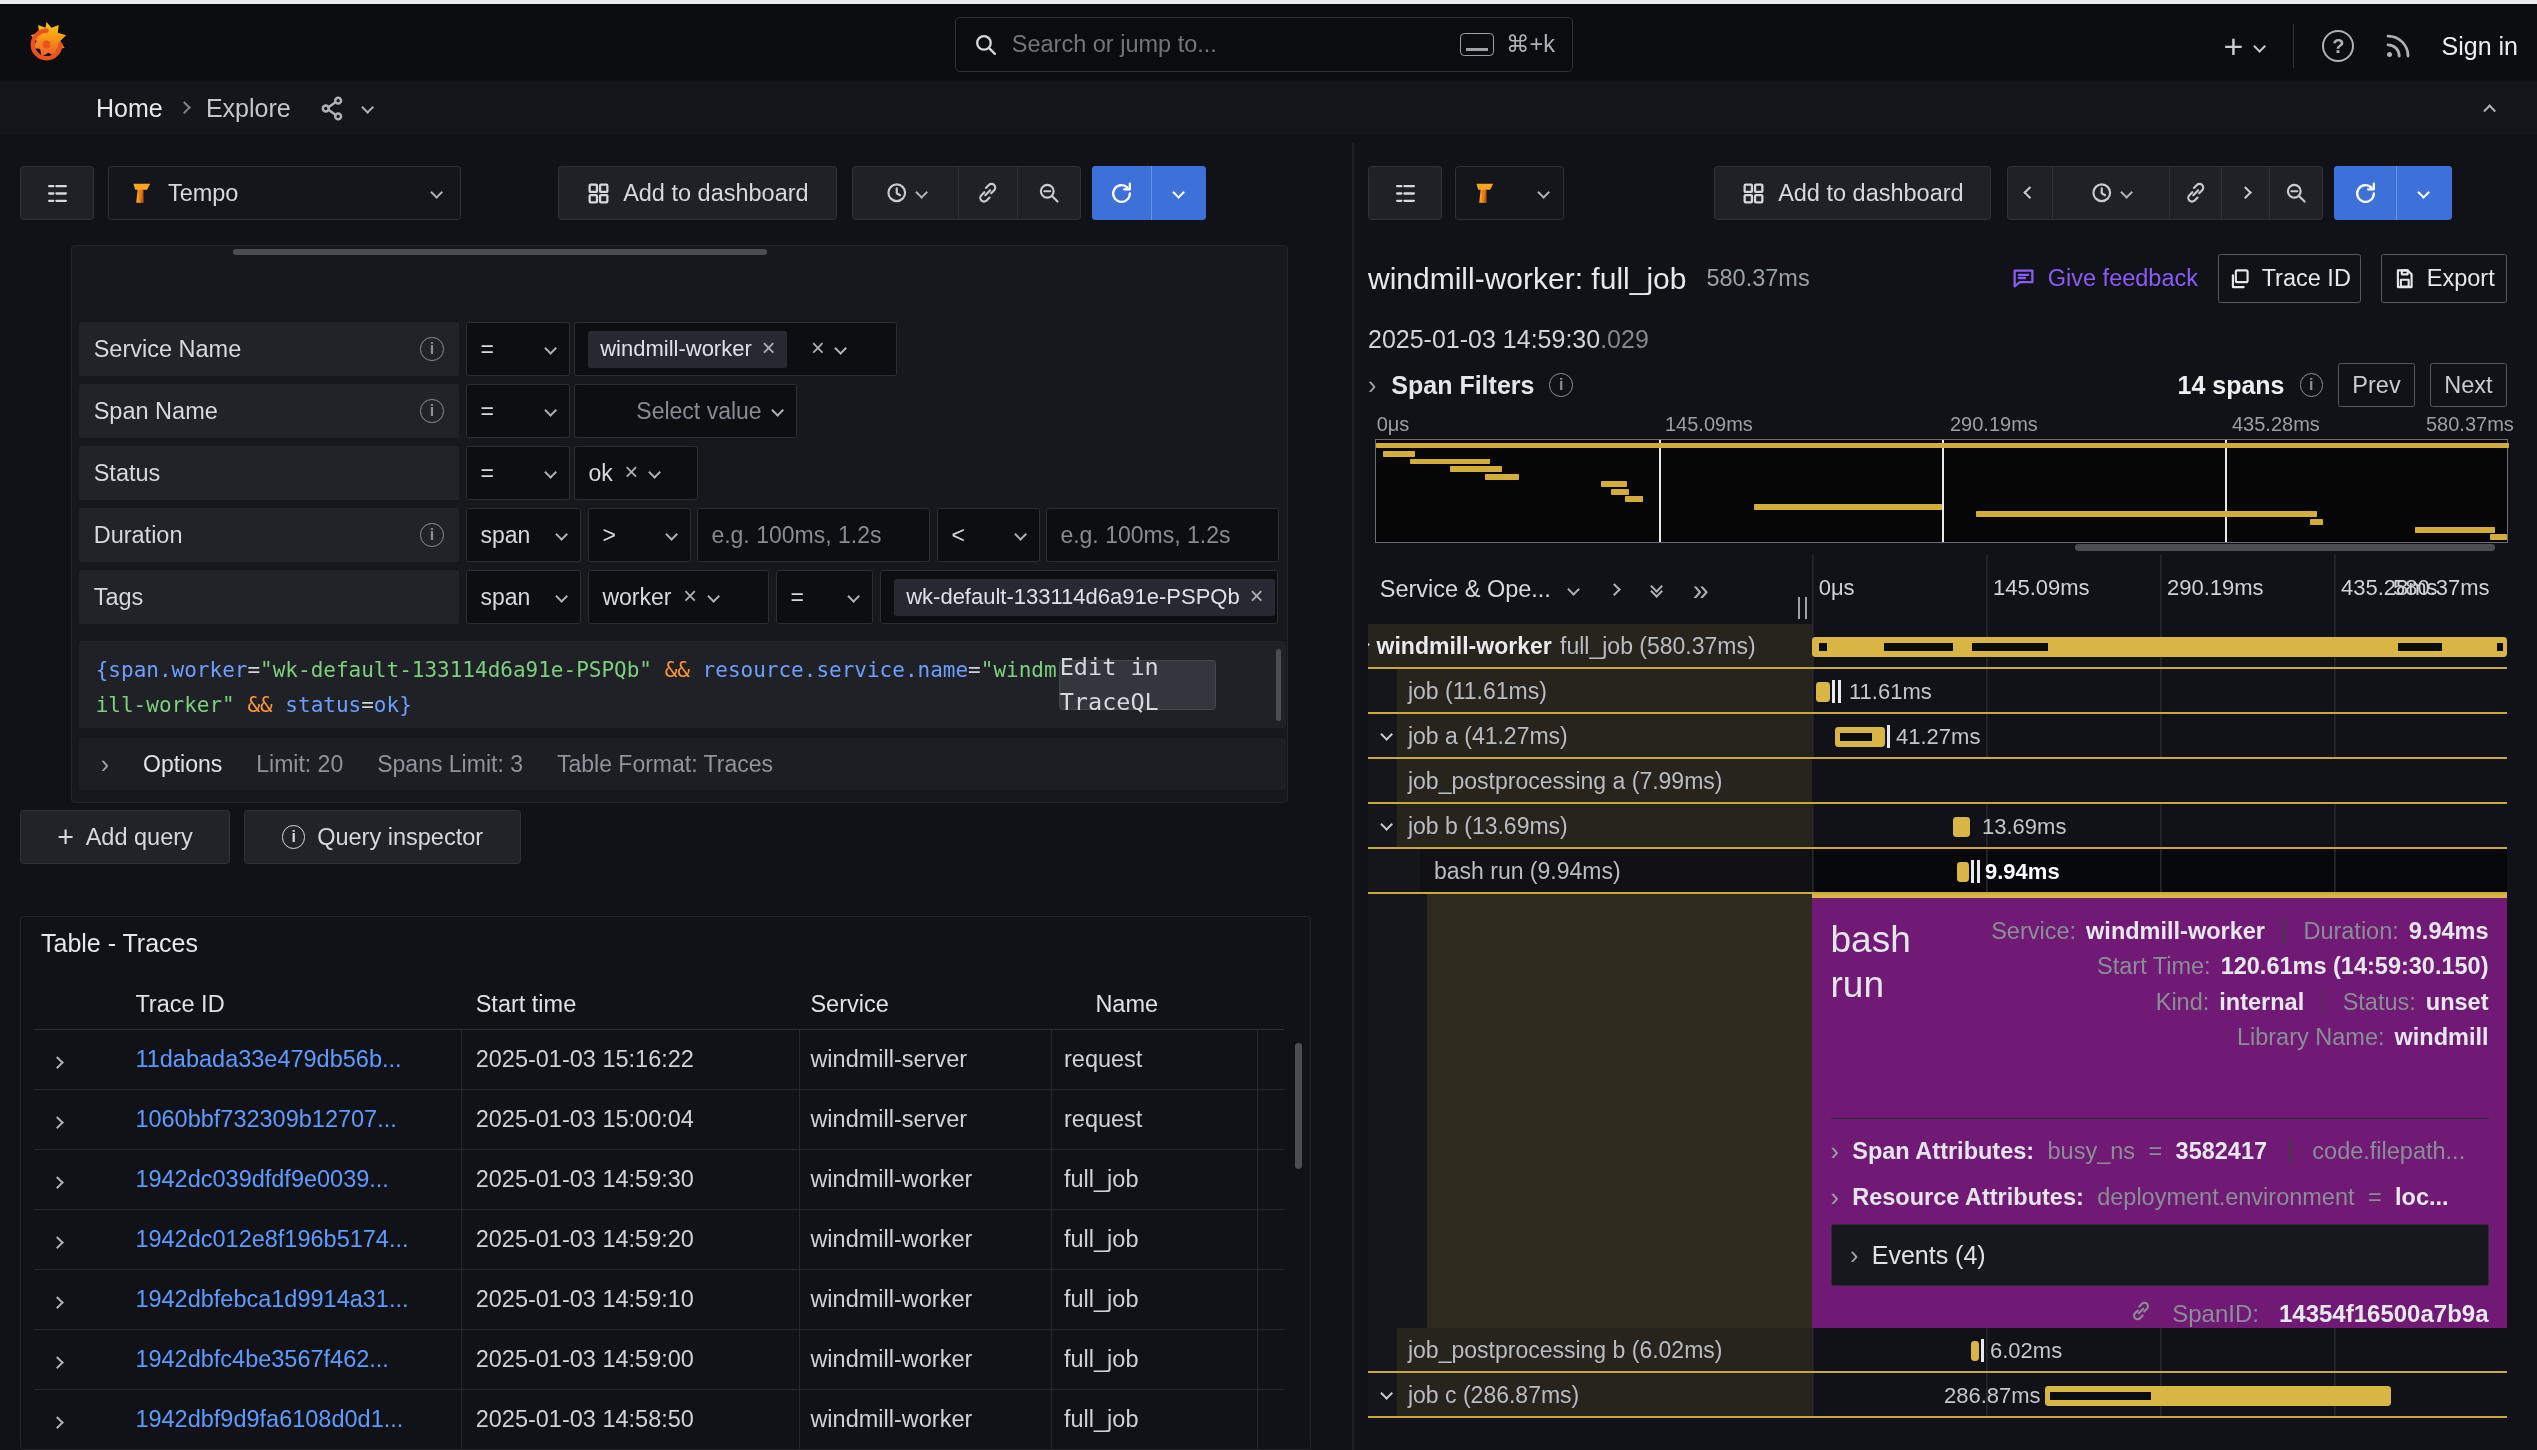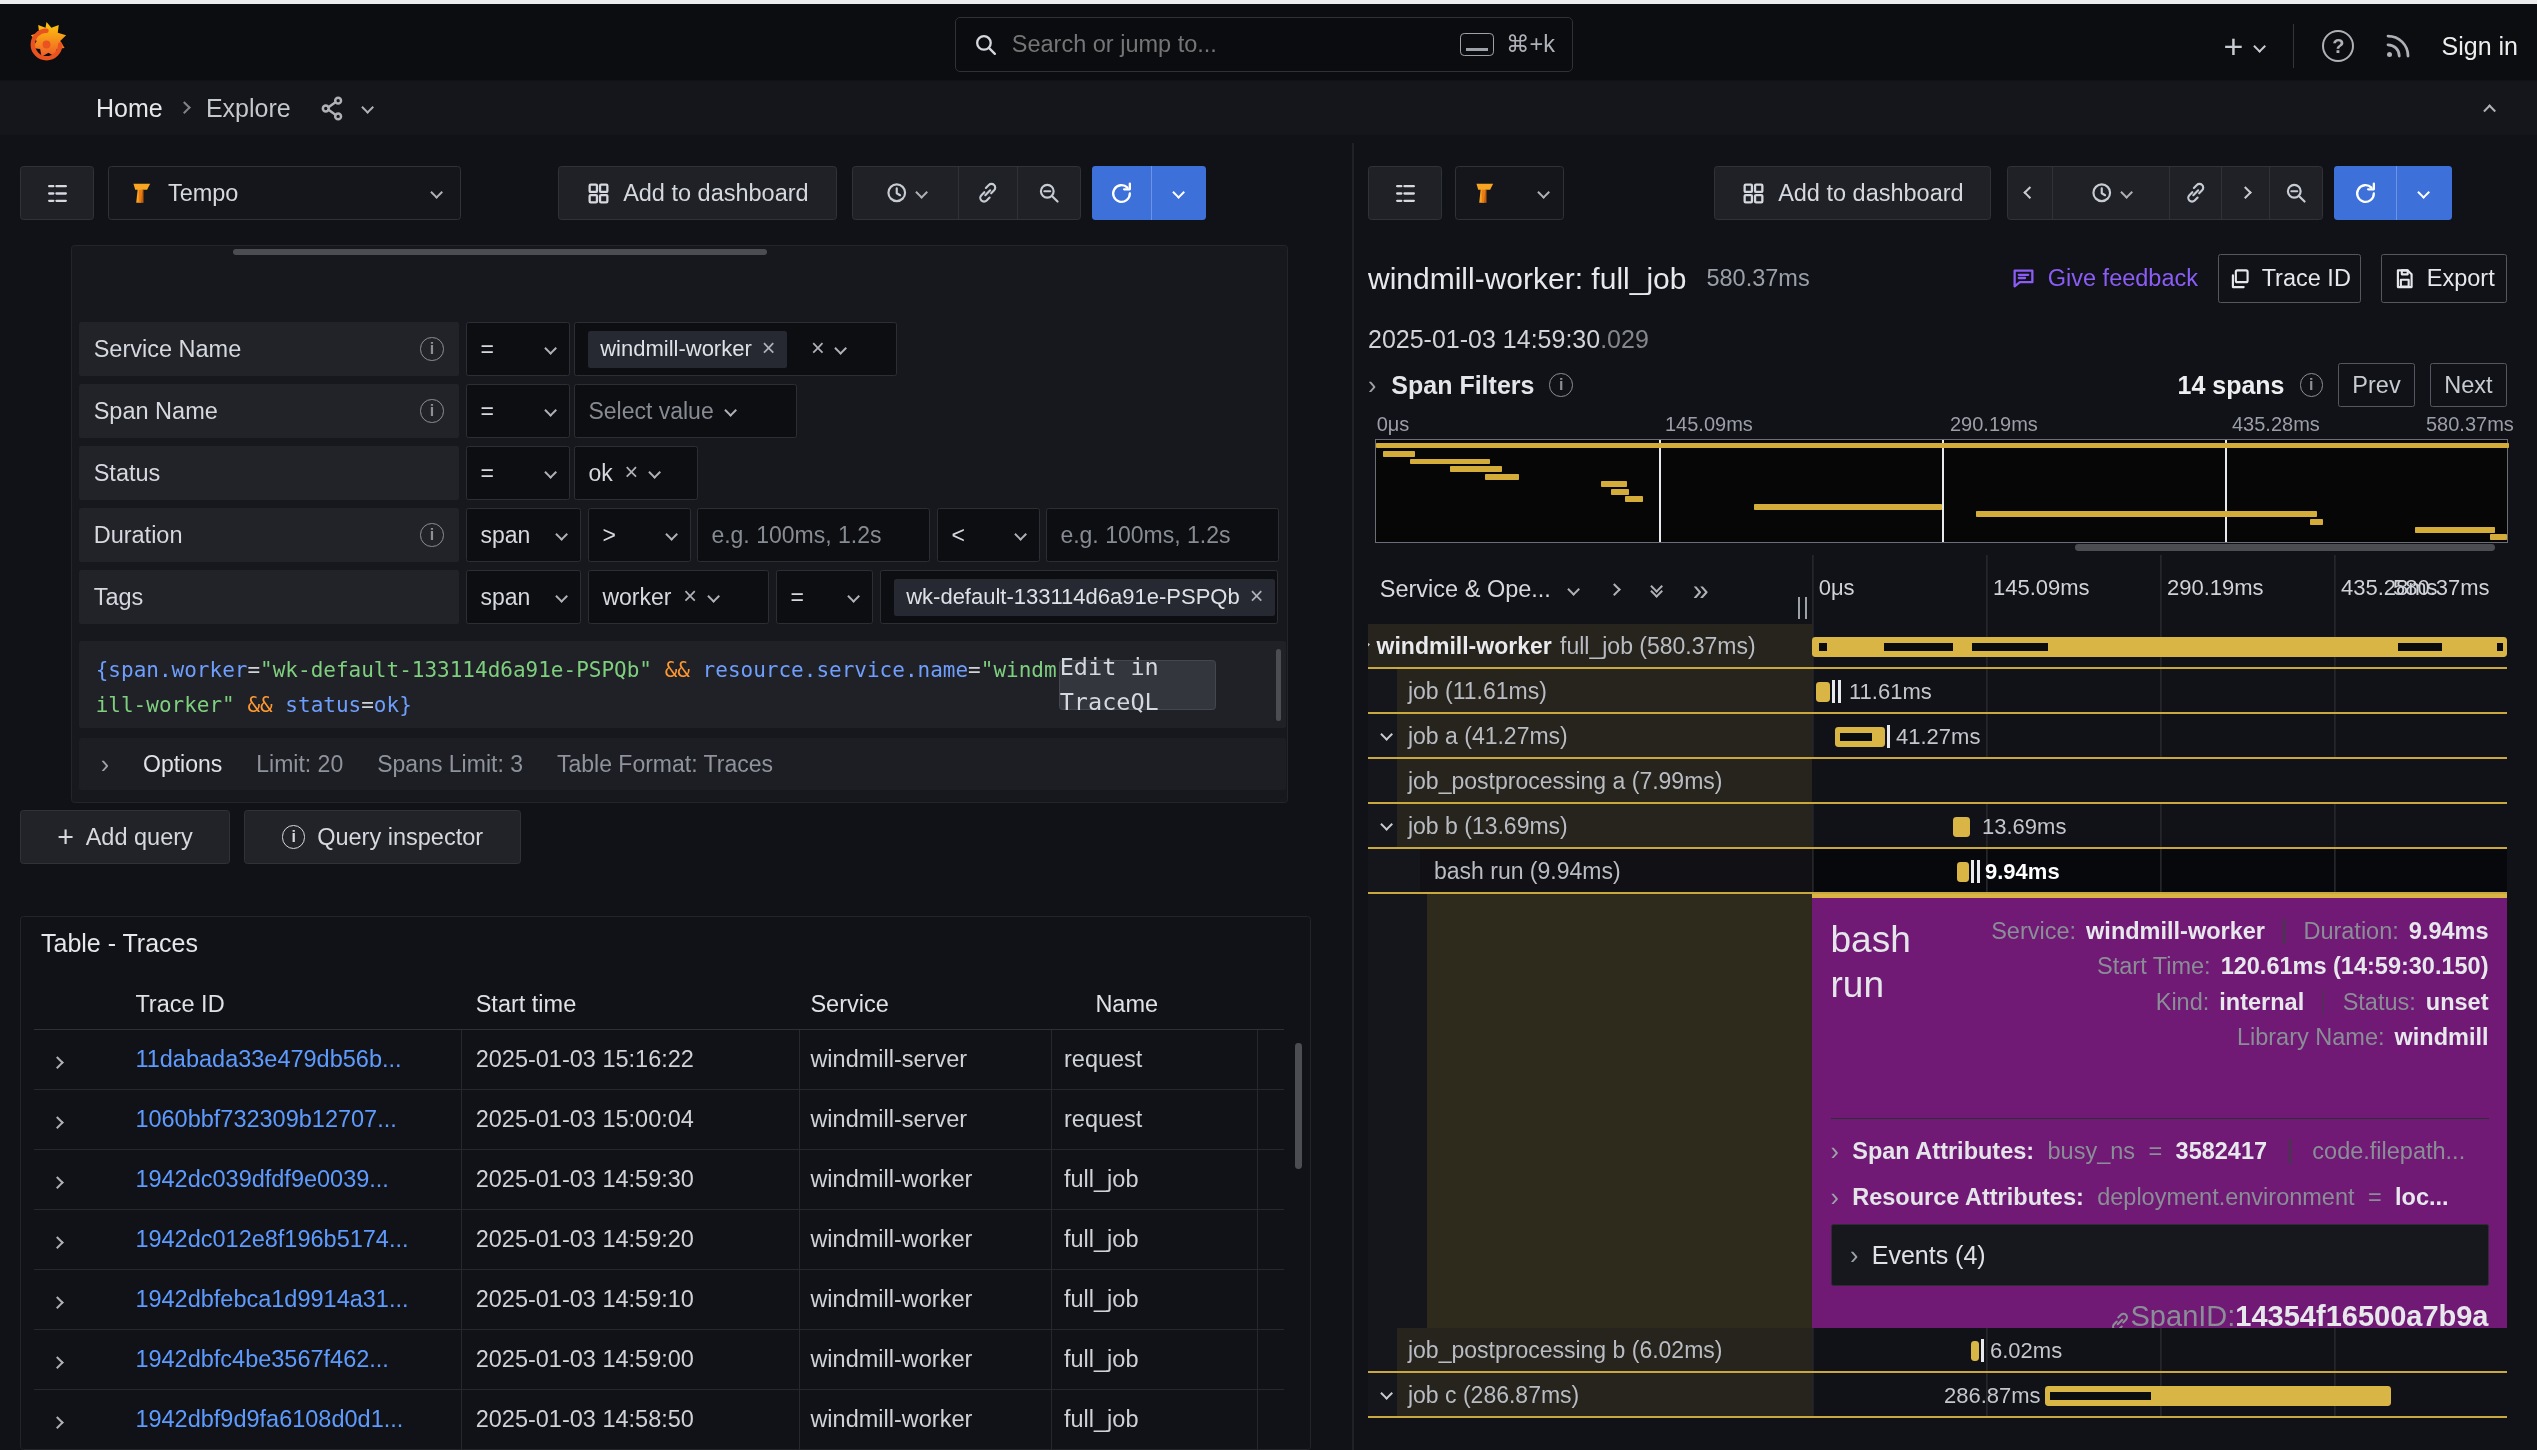--- a/index.html
+++ b/index.html
@@ -102,21 +102,21 @@
 #dcard{position:relative;width:695px;background:#701a75;border-top:4.2px solid #d9b545;padding:17px 18.5px}
 #dcard .dtitle{position:absolute;left:18.5px;top:18.5px;width:143px;font-size:37px;line-height:45px;color:#e4e6ea}
 .dmeta{position:absolute;right:18.5px;top:20px;width:504px;display:flex;flex-direction:column;gap:8.4px;align-items:flex-end}
 .dline{display:flex;align-items:center;gap:10px;font-size:23.5px}
 .dk{color:#8a8e96}.dv{color:#e6e8ec;font-weight:700}
 .dsep{width:1.7px;height:25px;background:#3c3e44;margin:0 8.4px}
 .hline{position:absolute;left:18.5px;right:18.5px;top:220px;height:0.8px;background:#2c2e33}
 .attrow{position:absolute;left:18.5px;display:flex;align-items:center;gap:13.4px;font-size:23.5px}
 .attlbl{color:#e3e5e9;font-weight:700}
 #eventsbox{position:absolute;left:18.5px;right:18.5px;top:326px;height:62px;background:#17181d;border:0.8px solid #2c2e33;border-radius:2.5px;display:flex;align-items:center;gap:13.4px;padding-left:18.5px;font-size:25px;color:#dfe1e5;cursor:pointer}
-#spanidrow{position:absolute;right:18.5px;top:402px;display:flex;align-items:flex-end;gap:0;font-size:29px}
+#spanidrow{position:absolute;right:18.5px;top:402px;display:flex;align-items:flex-start;gap:20px;font-size:24px}
 .carr{color:#9da1a8;font-size:25px;line-height:1}
 </style>
 </head>
 <body>
 
 <div id="app">
   <div id="osstrip" class="abs"></div>
 
   <div id="topnav" class="abs">
     <div class="abs" style="left:22px;top:16px">
@@ -258,21 +258,21 @@
 
     <div class="abs" style="left:0;top:138px;width:100%;height:54px">
       <div class="lblcell">
           <span>Span Name</span>
           <span class="infoc" style="margin-left:auto">i</span>
         </div>
       <div class="selbox" style="left:394px;width:104px;justify-content:space-between">
           <span>=</span>
           <i class="chev" style="color:#aeb1b8"></i>
         </div>
-      <div class="selbox" style="left:502px;width:223px;justify-content:flex-start">
+      <div class="selbox" style="left:502px;width:223px;justify-content:flex-end">
           <span class="ph">Select value</span>
           <i class="chev" style="color:#aeb1b8"></i>
         </div>
     </div>
 
     <div class="abs" style="left:0;top:200px;width:100%;height:54px">
       <div class="lblcell">
           <span>Status</span>
         </div>
       <div class="selbox" style="left:394px;width:104px;justify-content:space-between">

